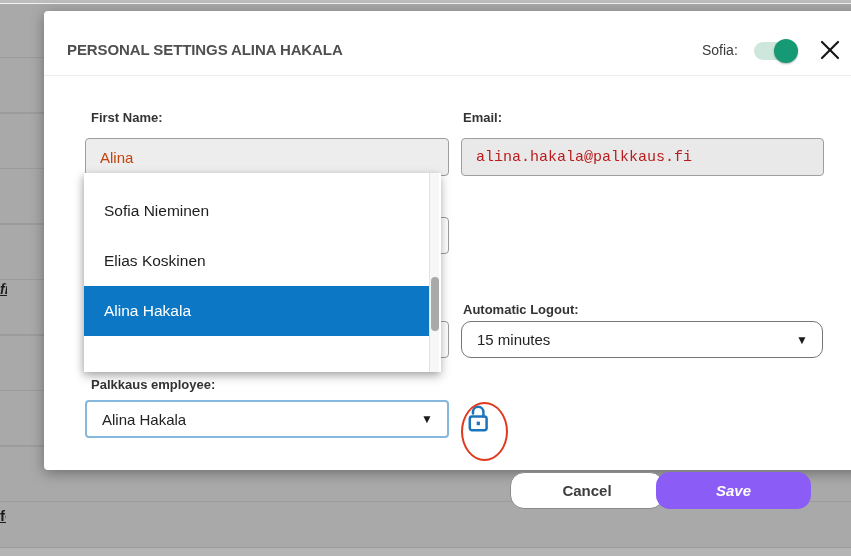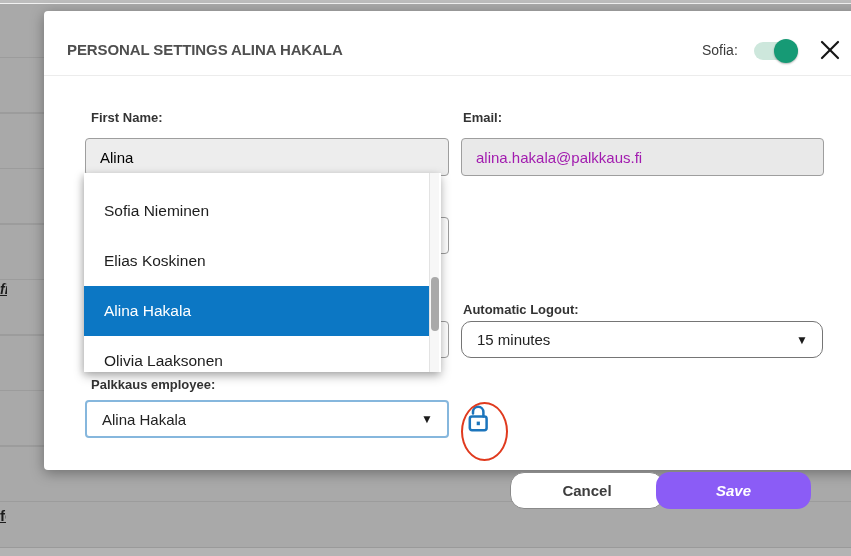--- a/index.html
+++ b/index.html
@@ -49,25 +49,25 @@
   
   .field-label { position:absolute; font-size:13px; font-weight:bold; color:#333333; }
   .lbl-first  { left:47px;  top:99px;  }
   .lbl-email  { left:419px; top:99px;  }
   .lbl-logout { left:419px; top:291px; }
   .lbl-palk   { left:47px;  top:366px; }
 
   
   .text-input {
     position:absolute; height:38px; border:1px solid #9e9e9e; border-radius:4px;
-    font-family:"Liberation Sans", sans-serif; font-size:15px; color:#000000;
+    font-family:"Liberation Sans", sans-serif; font-size:15px; color:#c2410c;
     padding:0 14px; outline:none;
   }
   .input-first { left:41px;  top:127px; width:364px; background:#ededed; }
-  .input-email { left:417px; top:127px; width:363px; background:#e9e9e9; color:#a21caf; }
+  .input-email { left:417px; top:127px; width:363px; background:#e9e9e9; color:#b91c1c;font-family:Liberation Mono, monospace; }
 
   
   .hidden-field { position:absolute; left:41px; width:364px; height:37px;
     background:#ffffff; border:1px solid #9e9e9e; border-radius:4px; }
   .hidden-a { top:206px; }
   .hidden-b { top:310px; }
 
   
   .select-box {
     position:absolute; height:37px; background:#fff;
@@ -162,21 +162,20 @@
     <div class="field-label lbl-palk">Palkkaus employee:</div>
     <div class="select-box select-palk">
       <span class="sel-text">Alina Hakala</span>
       <span class="caret">▼</span>
     </div>
 
     <div class="dropdown-panel">
       <div class="dd-item">Sofia Nieminen</div>
       <div class="dd-item">Elias Koskinen</div>
       <div class="dd-item selected">Alina Hakala</div>
-      <div class="dd-item">Olivia Laaksonen</div>
       <div class="dd-scroll-track">
         <div class="dd-scroll-thumb"></div>
       </div>
     </div>
 
     <div class="lock-btn">
       <svg width="26" height="30" viewBox="0 0 26 30">
         <path d="M8 9.5 V 8 a5.2 5.2 0 0 1 10.4 0 V 12.6" fill="none" stroke="#1c75bc" stroke-width="2.5" stroke-linecap="round"></path>
         <rect x="4.8" y="12.6" width="16.8" height="13.6" rx="2.2" fill="none" stroke="#1c75bc" stroke-width="2.5"></rect>
         <rect x="11.7" y="17.6" width="3.2" height="3.6" fill="#1c75bc"></rect>

